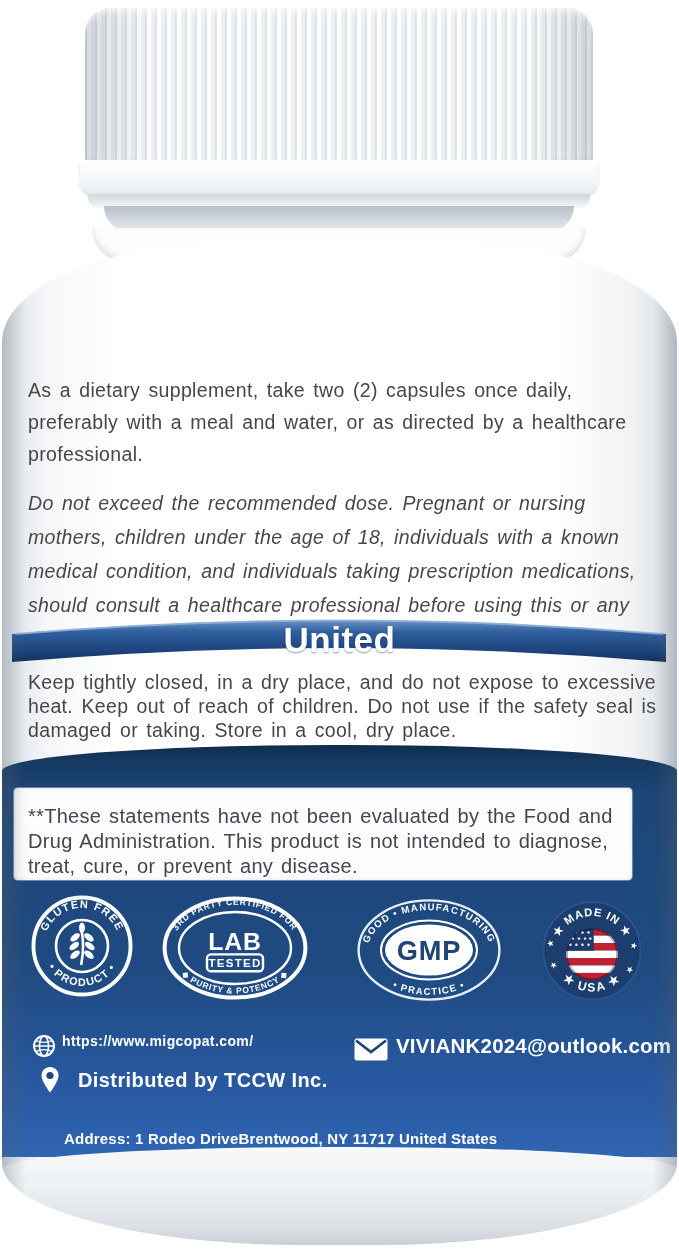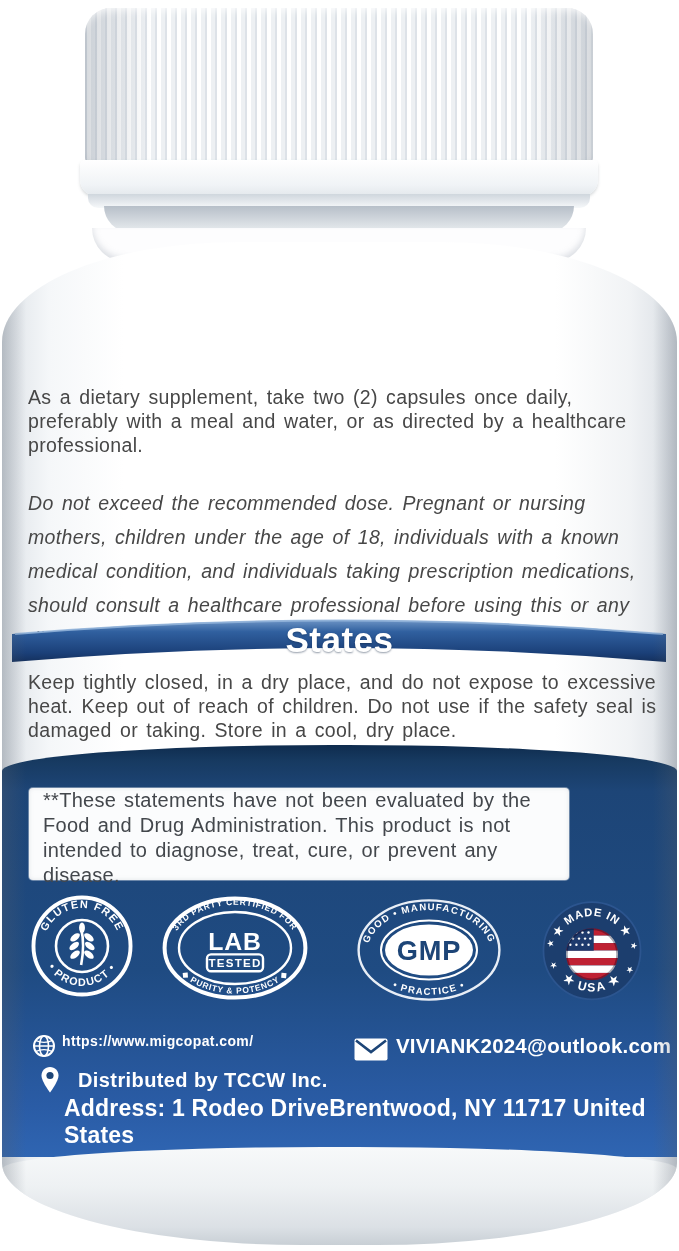--- a/index.html
+++ b/index.html
@@ -34,50 +34,50 @@
   .ribbon svg{position:absolute;left:0;top:0;width:100%;height:100%;}
   .ribbon-fill{fill:url(#ribbonGrad);}
   .ribbon-hl{stroke:#94b5da;stroke-width:2;fill:none;opacity:.85;}
   .ribbon-text{position:absolute;left:0;right:0;top:4px;text-align:center;
     font-size:35px;font-weight:bold;color:#ffffff;letter-spacing:.5px;
     text-shadow:0 1px 2px rgba(10,30,60,.45);}
 
   
   .section-body{position:absolute;left:26px;width:640px;color:#474747;
     font-size:19.5px;letter-spacing:.35px;word-spacing:2.5px;}
-  .sb1{top:132px;line-height:24px;margin-top:11px;}
+  .sb1{top:132px;line-height:32px;}
   .sb2{top:244px;line-height:34px;font-style:italic;}
   .sb3{top:428px;line-height:24px;}
 
   
   .navy-panel{position:absolute;left:0;top:503px;width:675px;height:412px;
     border-radius:330px 330px 0 0 / 26px 26px 0 0;
     background:linear-gradient(180deg,#0f2c4e 0,#173a61 16px,#1d4577 46px,#1f4b82 55%,#2a5ca6 88%,#2f65b2 100%);}
 
-  .disclaimer-box{position:absolute;left:27px;top:546px;width:540px;height:92px;
-    background:#fbfcfd;border-radius:4px;padding:0 14px;
+  .disclaimer-box{position:absolute;left:12px;top:546px;width:618px;height:92px;
+    background:#fbfcfd;border-radius:4px;padding:16px 14px;
     box-shadow:0 0 0 1px rgba(255,255,255,.35), inset 0 0 4px rgba(150,160,170,.25);}
   .disclaimer-text{color:#43474c;font-size:20px;line-height:25px;letter-spacing:.3px;word-spacing:2px;}
 
   
   .badge{position:absolute;}
   .badge svg{display:block;width:100%;height:100%;overflow:visible;
     font-family:"Liberation Sans",sans-serif;}
   .b-gluten{left:28px;top:652px;width:104px;height:104px;}
   .b-lab{left:156px;top:650px;width:154px;height:112px;}
   .b-gmp{left:350px;top:652px;width:154px;height:112px;}
   .b-usa{left:538px;top:655px;width:104px;height:104px;}
   .arc-sm{fill:#fff;font-weight:bold;}
 
   
   .contact-icon{position:absolute;}
   .website-text{position:absolute;left:60px;top:791px;color:#fff;font-size:14px;font-weight:bold;letter-spacing:.4px;}
   .email-text{position:absolute;left:394px;top:792px;color:#fff;font-size:20.5px;font-weight:bold;letter-spacing:.2px;}
   .distributor-text{position:absolute;left:76px;top:827px;color:#fff;font-size:20px;font-weight:bold;letter-spacing:.4px;}
-  .address-text{position:absolute;left:62px;top:853px;color:#fff;font-size:23px;font-weight:bold;letter-spacing:.2px;}
+  .address-text{position:absolute;left:62px;top:888px;color:#fff;font-size:15px;font-weight:bold;letter-spacing:.2px;}
 
   
   .bottle-bottom{position:absolute;left:0;top:905px;width:675px;height:98px;
     border-radius:320px 320px 0 0 / 22px 22px 0 0;
     background:linear-gradient(180deg,#f7f9fa,#eef1f3 40%,#dbe0e5 82%,#c8cfd5);}
 
   
   .edge-shade-left{position:absolute;left:0;top:0;bottom:0;width:24px;pointer-events:none;
     background:linear-gradient(90deg,rgba(85,95,108,.30),rgba(85,95,108,0));}
   .edge-shade-right{position:absolute;right:0;top:0;bottom:0;width:24px;pointer-events:none;
@@ -112,21 +112,21 @@
 
     <div class="section-body sb1">As a dietary supplement, take two (2) capsules once daily, preferably with a meal and water, or as directed by a healthcare professional.</div>
 
     <div class="section-body sb2">Do not exceed the recommended dose. Pregnant or nursing mothers, children under the age of 18, individuals with a known medical condition, and individuals taking prescription medications, should consult a healthcare professional before using this or any dietary supplement.</div>
 
     <div class="ribbon" style="top:374px">
       <svg viewBox="0 0 655 56" preserveAspectRatio="none">
         <path class="ribbon-fill" d="M0,18 Q327,-10 654,18 L654,46 Q327,18 0,46 Z"></path>
         <path class="ribbon-hl" d="M3,18 Q327,-9 651,18"></path>
       </svg>
-      <div class="ribbon-text">States</div>
+      <div class="ribbon-text">United</div>
     </div>
     <div class="section-body sb3">Keep tightly closed, in a dry place, and do not expose to excessive heat. Keep out of reach of children. Do not use if the safety seal is damaged or taking. Store in a cool, dry place.</div>
 
     <div class="navy-panel"></div>
 
     <div class="disclaimer-box">
       <div class="disclaimer-text">**These statements have not been evaluated by the Food and Drug Administration. This product is not intended to diagnose, treat, cure, or prevent any disease.</div>
     </div>
 
     <div class="badge b-gluten">

